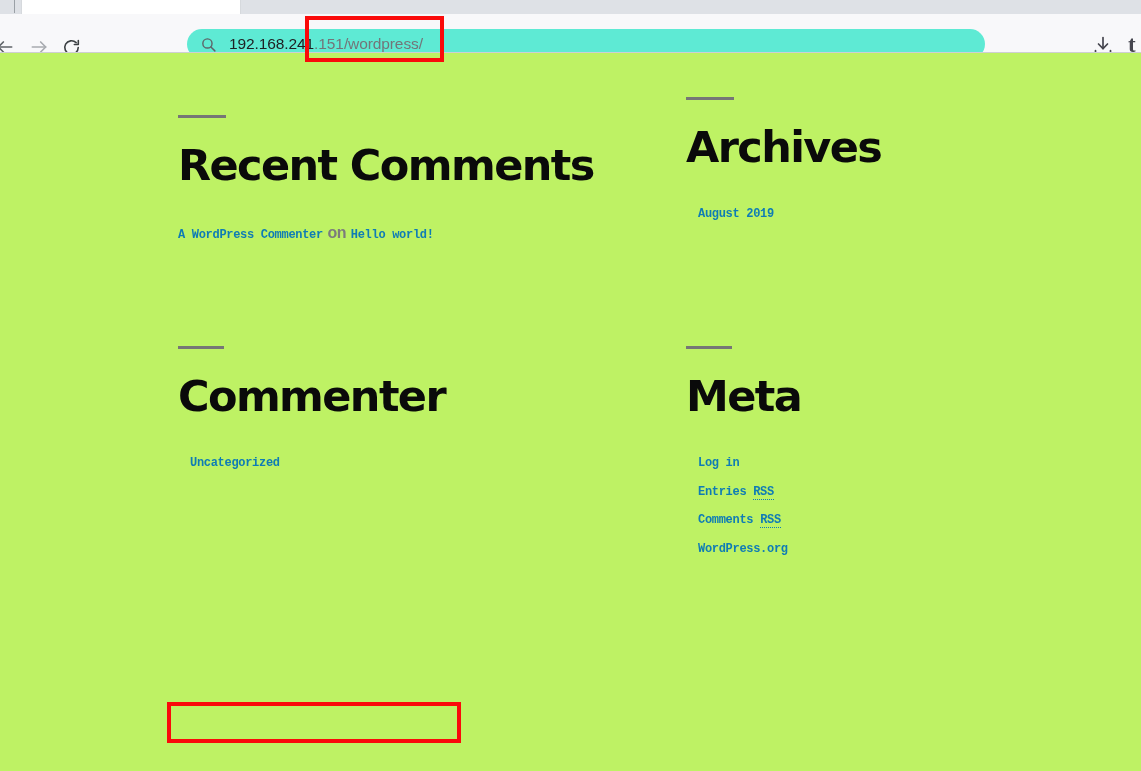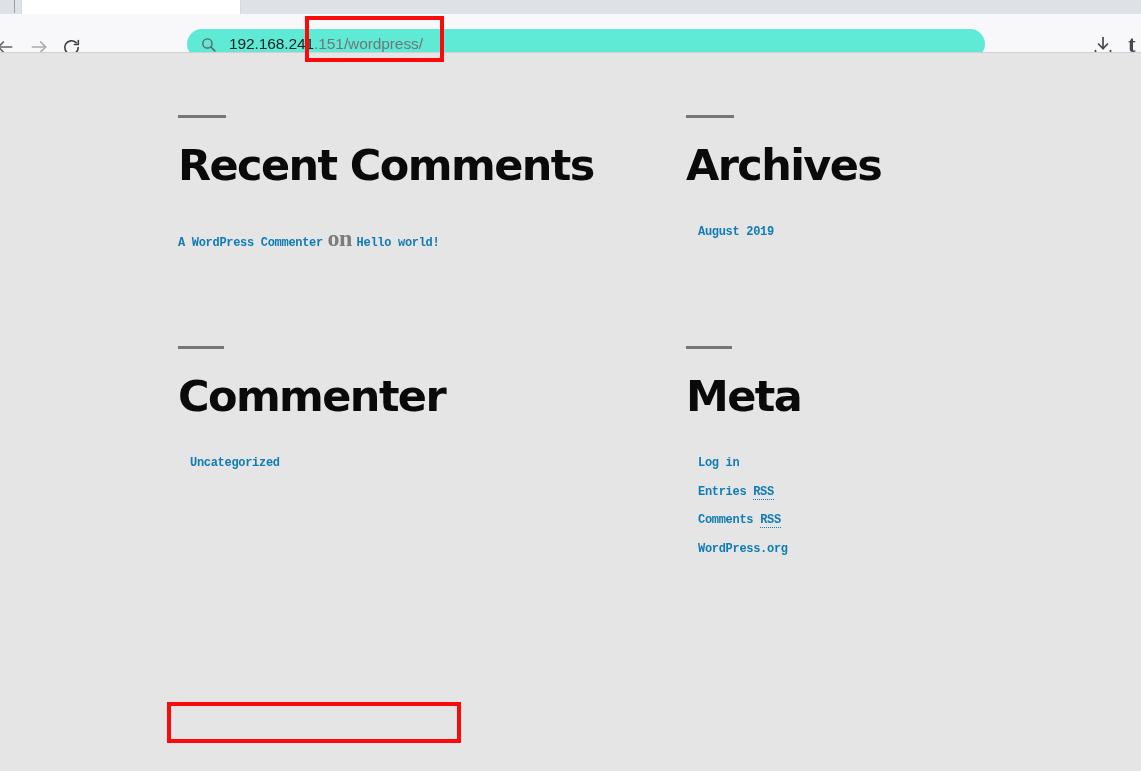--- a/index.html
+++ b/index.html
@@ -127,21 +127,21 @@
     font-family: "Liberation Serif", serif;
     line-height: 26px;
   }
 
   
   #page {
     position: absolute;
     left: 0; top: 53px;
     width: 1141px;
     height: 718px;
-    background: #e5e5e5;
+    background: #bef264;
     overflow: hidden;
   }
 
   .widget { position: absolute; }
 
   .widget-rule {
     width: 48px;
     height: 3px;
     background: #767676;
     margin-bottom: 26px;
@@ -172,31 +172,31 @@
     font-family: Liberation Mono, monospace;
     font-size: 12px;
     font-weight: bold;
     color: #0f7cb5;
     text-decoration: none;
     letter-spacing: -0.3px;
     line-height: 1.46;
   }
   .muted {
     color: #7c7c7c;
-    font-family: Liberation Serif, serif;
-    font-size: 24px;
+    font-family: Liberation Sans, sans-serif;
+    font-size: 16px;
     font-weight: bold;
     letter-spacing: -0.3px;
   }
   .abbr-rss {
     border-bottom: 1.5px dotted #0f7cb5;
   }
 
   #widget-recent-comments { left: 178px; top: 62px; width: 440px; }
-  #widget-archives        { left: 686px; top: 62px; width: 380px; }
+  #widget-archives        { left: 686px; top: 44px; width: 380px; }
   #widget-categories      { left: 178px; top: 293px; width: 440px; }
   #widget-meta            { left: 686px; top: 293px; width: 380px; }
 
   .comment-line {
     line-height: 1.46;
     max-width: 420px;
   }
 
   
   #site-footer {

